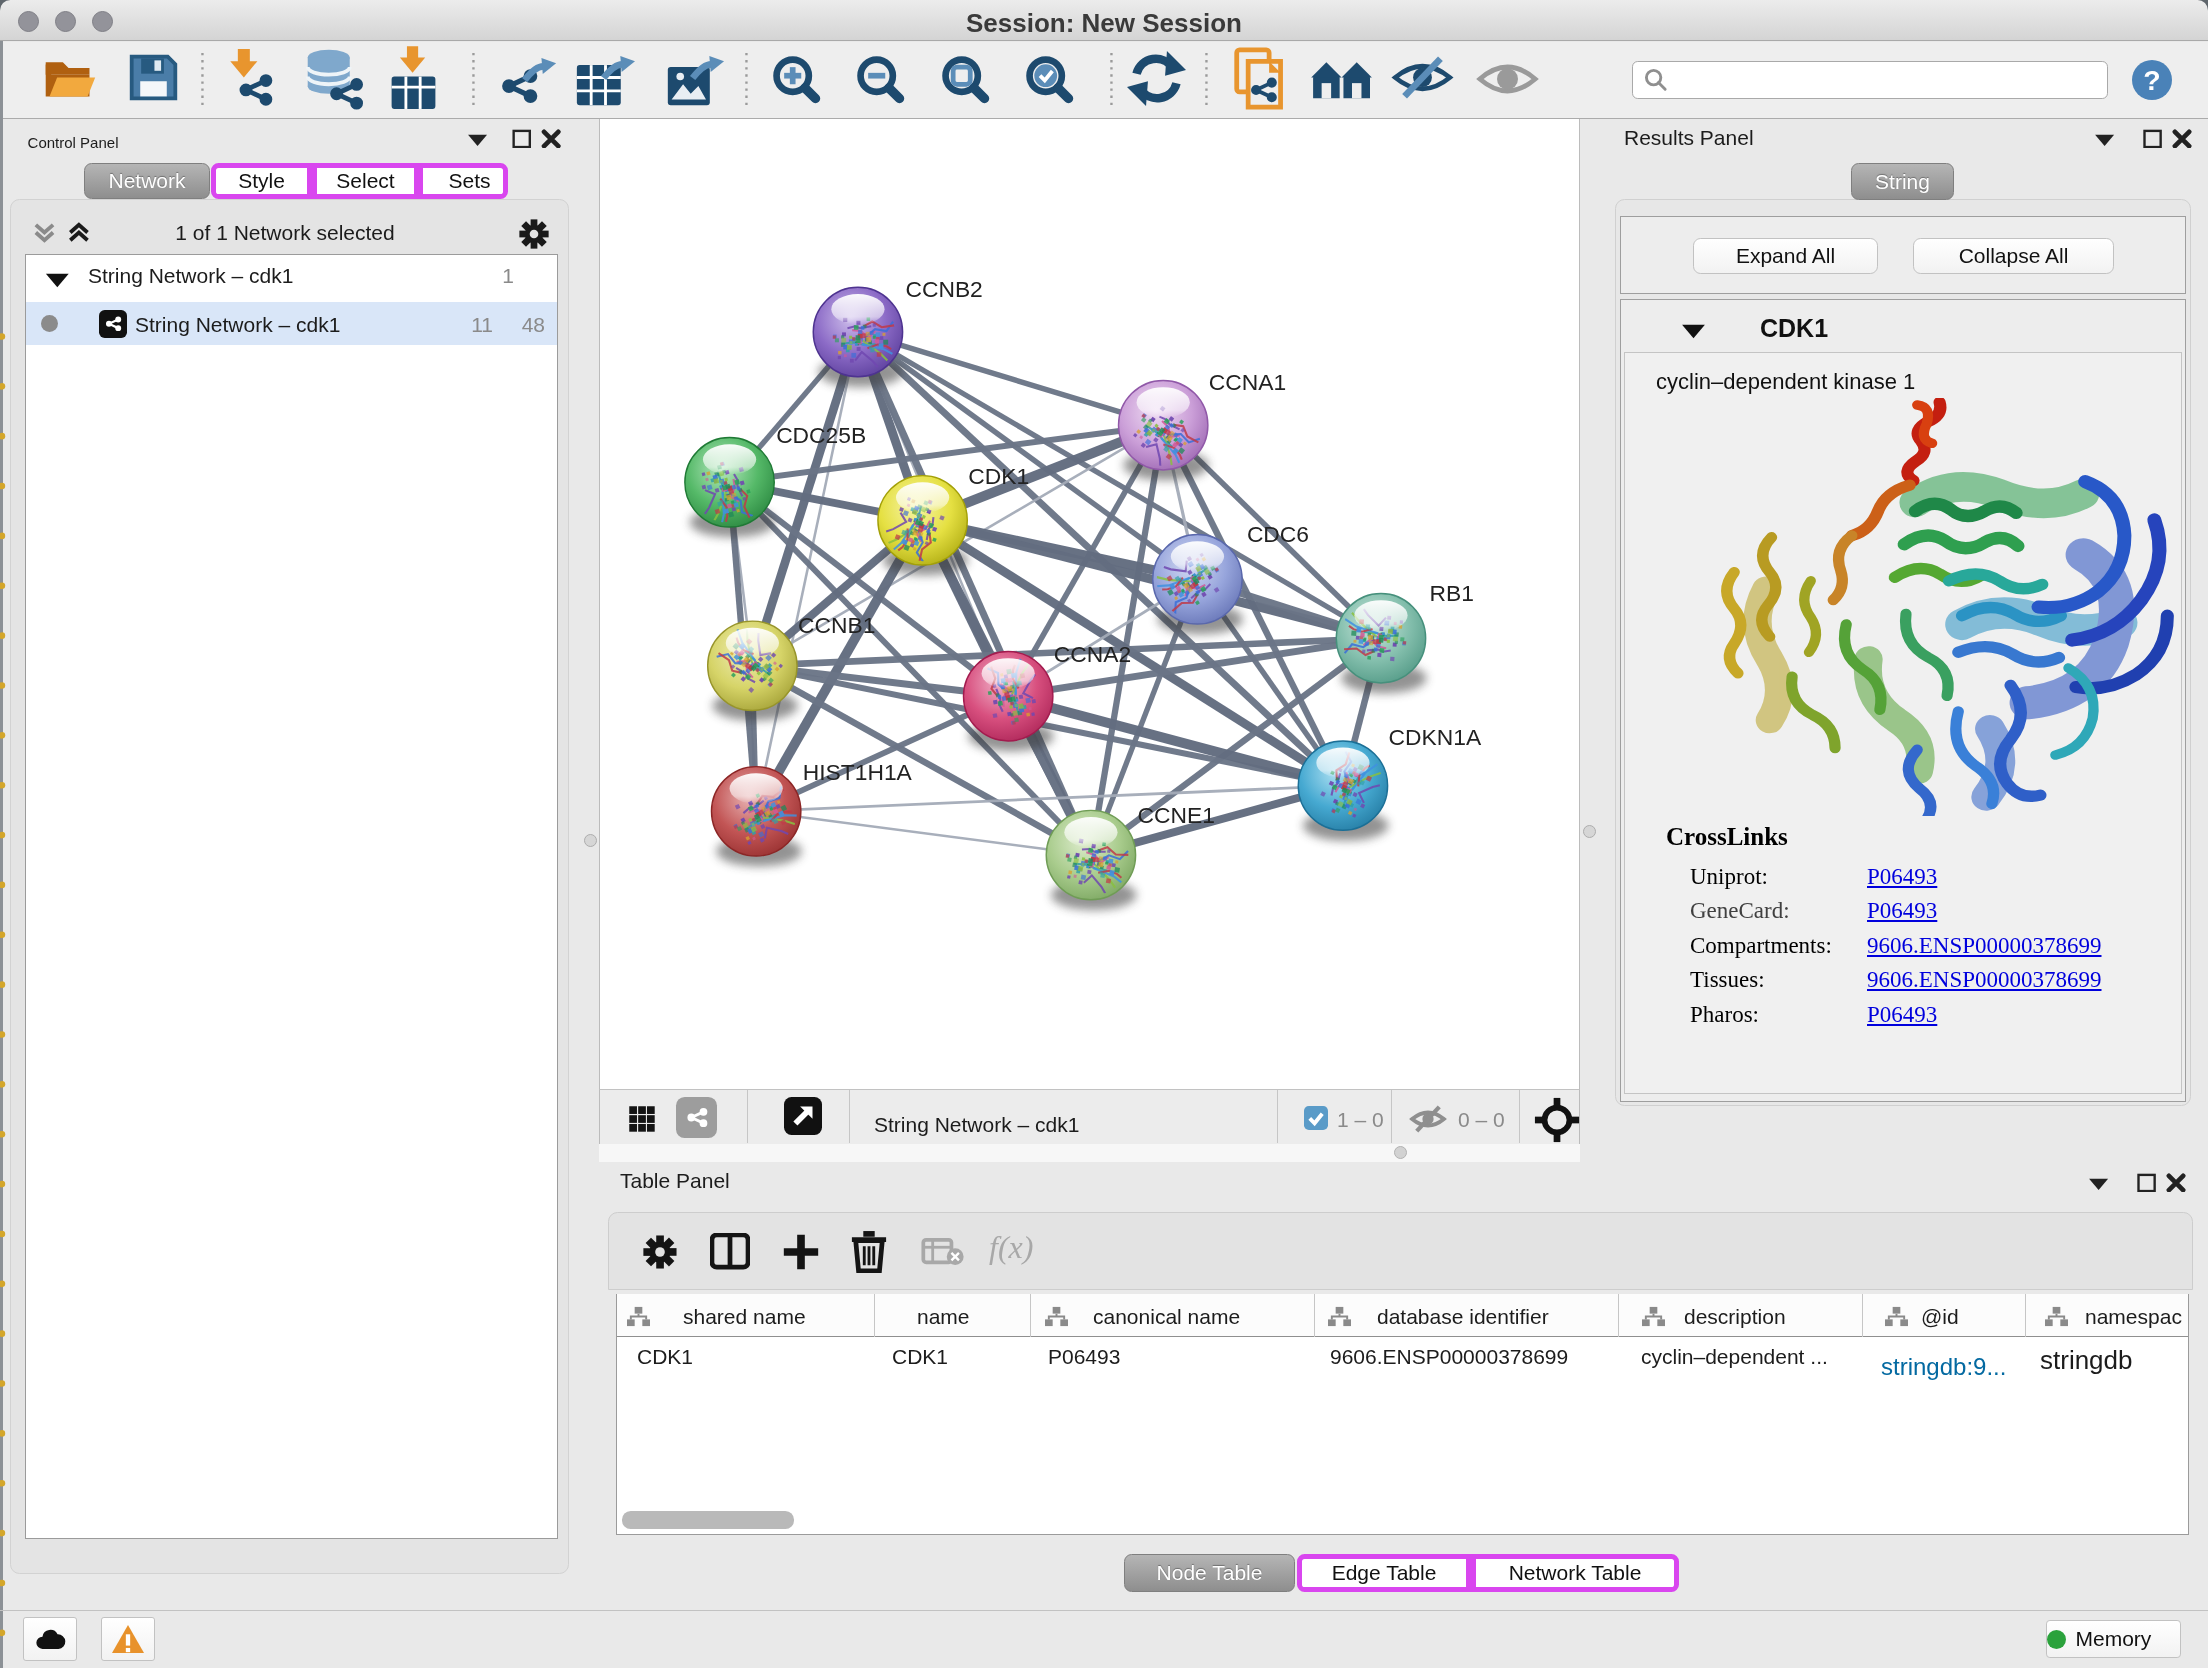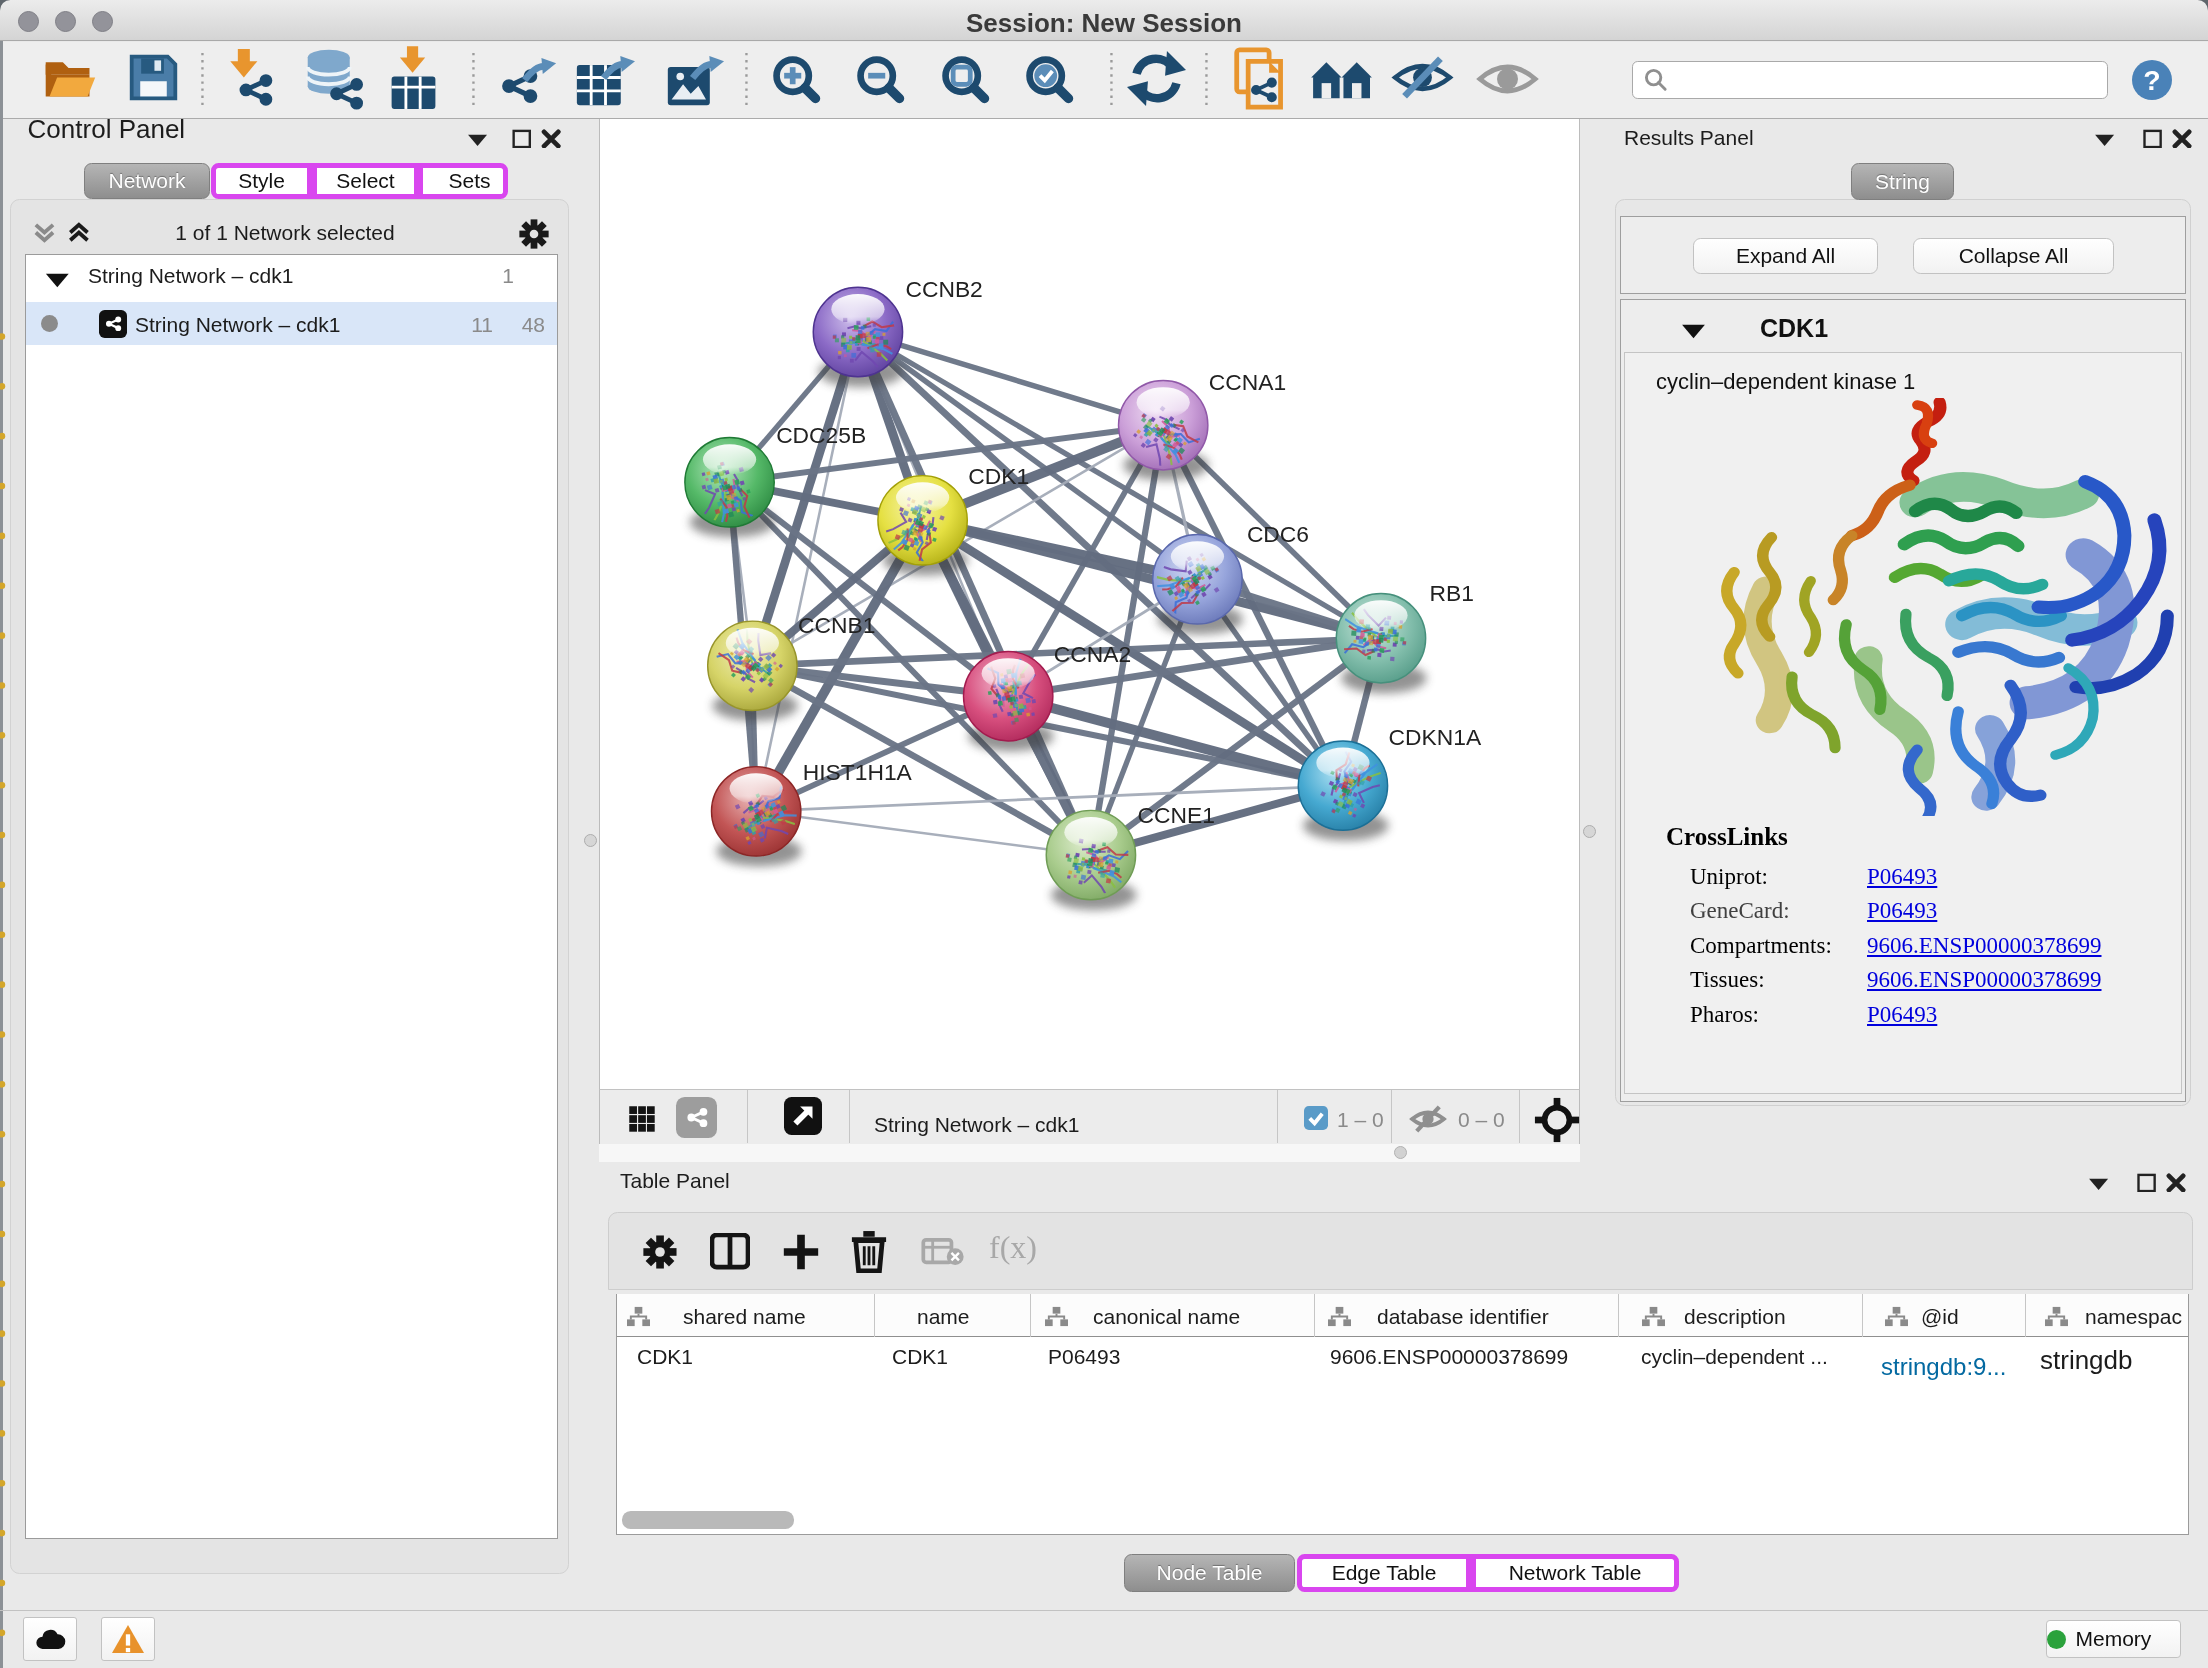--- a/index.html
+++ b/index.html
@@ -213,21 +213,21 @@
     <circle cx="2" cy="1255.7999999999997" r="3.5" fill="#d4a62a"></circle>
     <circle cx="2" cy="1308.3999999999996" r="3.5" fill="#d4a62a"></circle>
     <circle cx="2" cy="1360.9999999999995" r="3.5" fill="#d4a62a"></circle>
     <circle cx="2" cy="1413.5999999999995" r="3.5" fill="#d4a62a"></circle>
     <circle cx="2" cy="1466.1999999999994" r="3.5" fill="#d4a62a"></circle>
     <circle cx="2" cy="1518.7999999999993" r="3.5" fill="#d4a62a"></circle>
     <circle cx="2" cy="1571.3999999999992" r="3.5" fill="#d4a62a"></circle>
     <circle cx="2" cy="1623.999999999999" r="3.5" fill="#d4a62a"></circle>
     <circle cx="2" cy="1676.599999999999" r="3.5" fill="#d4a62a"></circle>
   </svg>
-<div class="abs" style="left:27.6px;top:114px;font-size:26px;color:#1c1c1c;white-space:nowrap;">Control Panel</div>
+<div class="abs" style="left:27.6px;top:134px;font-size:15px;color:#1c1c1c;white-space:nowrap;">Control Panel</div>
 <svg class="abs" style="left:464px;top:129px;" width="105" height="19" viewBox="0 0 110 20">
     <path d="M4 6 L24 6 L14 18 Z" fill="#222"></path>
     <rect x="52" y="2" width="17" height="17" fill="none" stroke="#222" stroke-width="2.5"></rect>
     <path d="M84 3 L99 18 M99 3 L84 18" stroke="#222" stroke-width="5" stroke-linecap="round"></path>
   </svg>
 <div class="abs tabg" style="left:84px;top:163px;width:126px;height:36px;border-radius:7.6px;">Network</div>
 <div class="abs tabw" style="left:211px;top:163px;width:101px;height:36px;border-radius:7.6px 0 0 7.6px;">Style</div>
 <div class="abs tabw" style="left:312px;top:163px;width:107px;height:36px;">Select</div>
 <div class="abs tabw" style="left:418px;top:163px;width:90px;height:36px;border-radius:0 7.6px 7.6px 0;padding-left:13px;">Sets</div>
 <div class="abs" style="left:9.5px;top:199px;width:559px;height:1375px;background:#e4e4e4;border-radius:9.5px;border:1px solid #d2d2d2;"></div>
@@ -740,21 +740,21 @@
       <line x1="25" y1="18" x2="25" y2="38"></line>
     </g>
   </svg>
 <svg class="abs" style="left:921px;top:1236px;" width="44" height="30" viewBox="0 0 46 32">
     <rect x="2" y="4" width="30" height="24" rx="3" fill="none" stroke="#a8a8a8" stroke-width="4"></rect>
     <line x1="2" y1="12" x2="32" y2="12" stroke="#a8a8a8" stroke-width="3"></line>
     <line x1="12" y1="4" x2="12" y2="28" stroke="#a8a8a8" stroke-width="3"></line>
     <circle cx="36" cy="22" r="9" fill="#a8a8a8"></circle>
     <path d="M32 18 L40 26 M40 18 L32 26" stroke="#fff" stroke-width="2.5"></path>
   </svg>
-<div class="abs serif" style="left:989px;top:1229px;font-size:32px;color:#a8a8a8;">f(x)</div>
+<div class="abs serif" style="left:989px;top:1229px;font-size:32px;font-style:italic;color:#a8a8a8;">f(x)</div>
 <div class="abs wbox" style="left:616px;top:1294px;width:1573px;height:241px;"></div>
 <div class="abs" style="left:617px;top:1294px;width:1571px;height:43px;background:#fcfcfc;border-bottom:1.9px solid #8f8f8f;"></div>
 <div class="abs" style="left:874px;top:1294px;width:1px;height:43px;background:#c6c6c6;"></div>
 <div class="abs" style="left:1030px;top:1294px;width:1px;height:43px;background:#c6c6c6;"></div>
 <div class="abs" style="left:1314px;top:1294px;width:1px;height:43px;background:#c6c6c6;"></div>
 <div class="abs" style="left:1618px;top:1294px;width:1px;height:43px;background:#c6c6c6;"></div>
 <div class="abs" style="left:1862px;top:1294px;width:1px;height:43px;background:#c6c6c6;"></div>
 <div class="abs" style="left:2025px;top:1294px;width:1px;height:43px;background:#c6c6c6;"></div>
 <svg class="abs" style="left:626px;top:1305px;" width="25" height="23" viewBox="0 0 26 24">
     <g fill="#8a8a8a">

